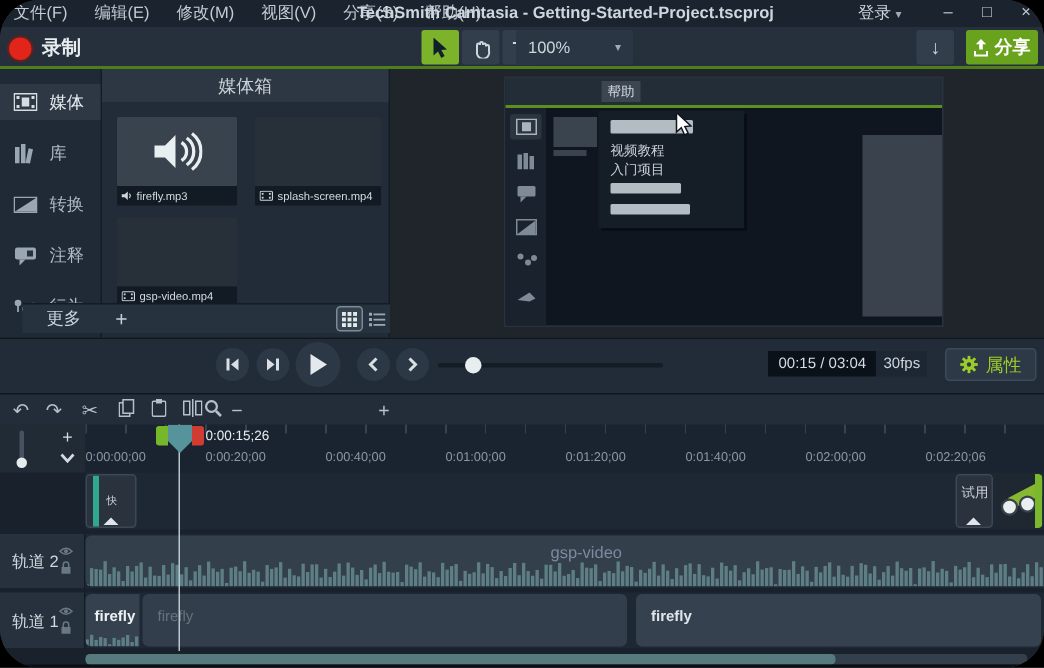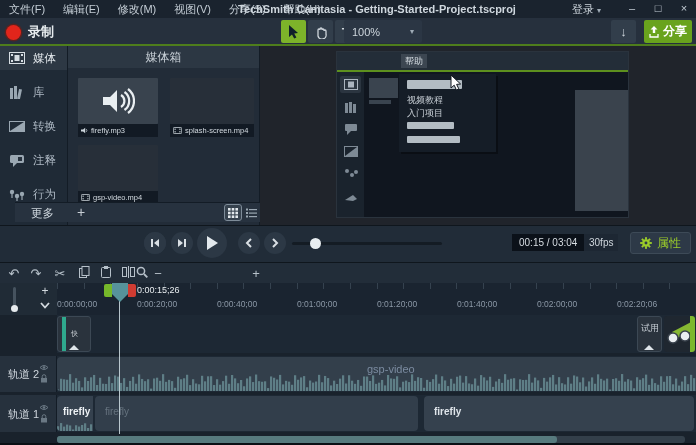--- a/index.html
+++ b/index.html
@@ -1,17 +1,17 @@
 <!DOCTYPE html>
 <html><head>
 <meta charset="utf-8">
 <style>
   * { margin:0; padding:0; box-sizing:border-box; }
   body { background:#000; font-family:"Liberation Sans", sans-serif; }
-  .app { position:relative; width:696px; height:445px; background:#404040; color:#cdd5dc; overflow:hidden; font-family:"Liberation Sans", sans-serif; }
+  .app { position:relative; width:696px; height:445px; background:#404040; color:#cdd5dc; overflow:hidden; font-family:"Liberation Sans", sans-serif;border-radius:26px; }
 
   
   .titlebar { position:absolute; left:0; top:0; width:696px; height:18px; background:#1a232e; display:flex; align-items:center; font-size:11px; color:#c3ccd4; }
   .menu-item { padding:0 9px; height:18px; line-height:18px; cursor:default; }
   .win-title { position:absolute; left:238px; top:0; height:18px; line-height:18px; font-size:11px; color:#cfd7de; font-weight:bold; }
   .signin { position:absolute; left:572px; top:0; height:16px; line-height:18px; font-size:11px; }
   .signin .caret { font-size:8px; color:#9fabb6; margin-left:3px; }
   .winbtn { position:absolute; top:0; width:24px; height:18px; line-height:17px; text-align:center; font-size:11px; color:#c3ccd4; }
 
   
@@ -145,21 +145,21 @@
           <path d="M5 0 L8.5 3.5 H6.2 V7 H3.8 V3.5 H1.5 Z" fill="#fff"></path>
           <path d="M1 8 V11 H9 V8" fill="none" stroke="#fff" stroke-width="1.3"></path>
         </svg>
       <span>分享</span>
     </div>
   </div>
 
   <div class="main">
 
     <div class="sidebar">
-      <div class="side-tab sel" style="margin-top:0;">
+      <div class="side-tab sel" style="margin-top:10px;">
         <svg width="16" height="12" viewBox="0 0 16 12">
             <rect x="0.5" y="0.5" width="15" height="11" fill="none" stroke="#d6dde2" stroke-width="1"></rect>
             <rect x="2" y="2" width="2" height="2" fill="#d6dde2"></rect>
             <rect x="2" y="8" width="2" height="2" fill="#d6dde2"></rect>
             <rect x="12" y="2" width="2" height="2" fill="#d6dde2"></rect>
             <rect x="12" y="8" width="2" height="2" fill="#d6dde2"></rect>
             <rect x="5.5" y="3" width="5" height="6" fill="#d6dde2"></rect>
           </svg>
         <span>媒体</span>
       </div>

